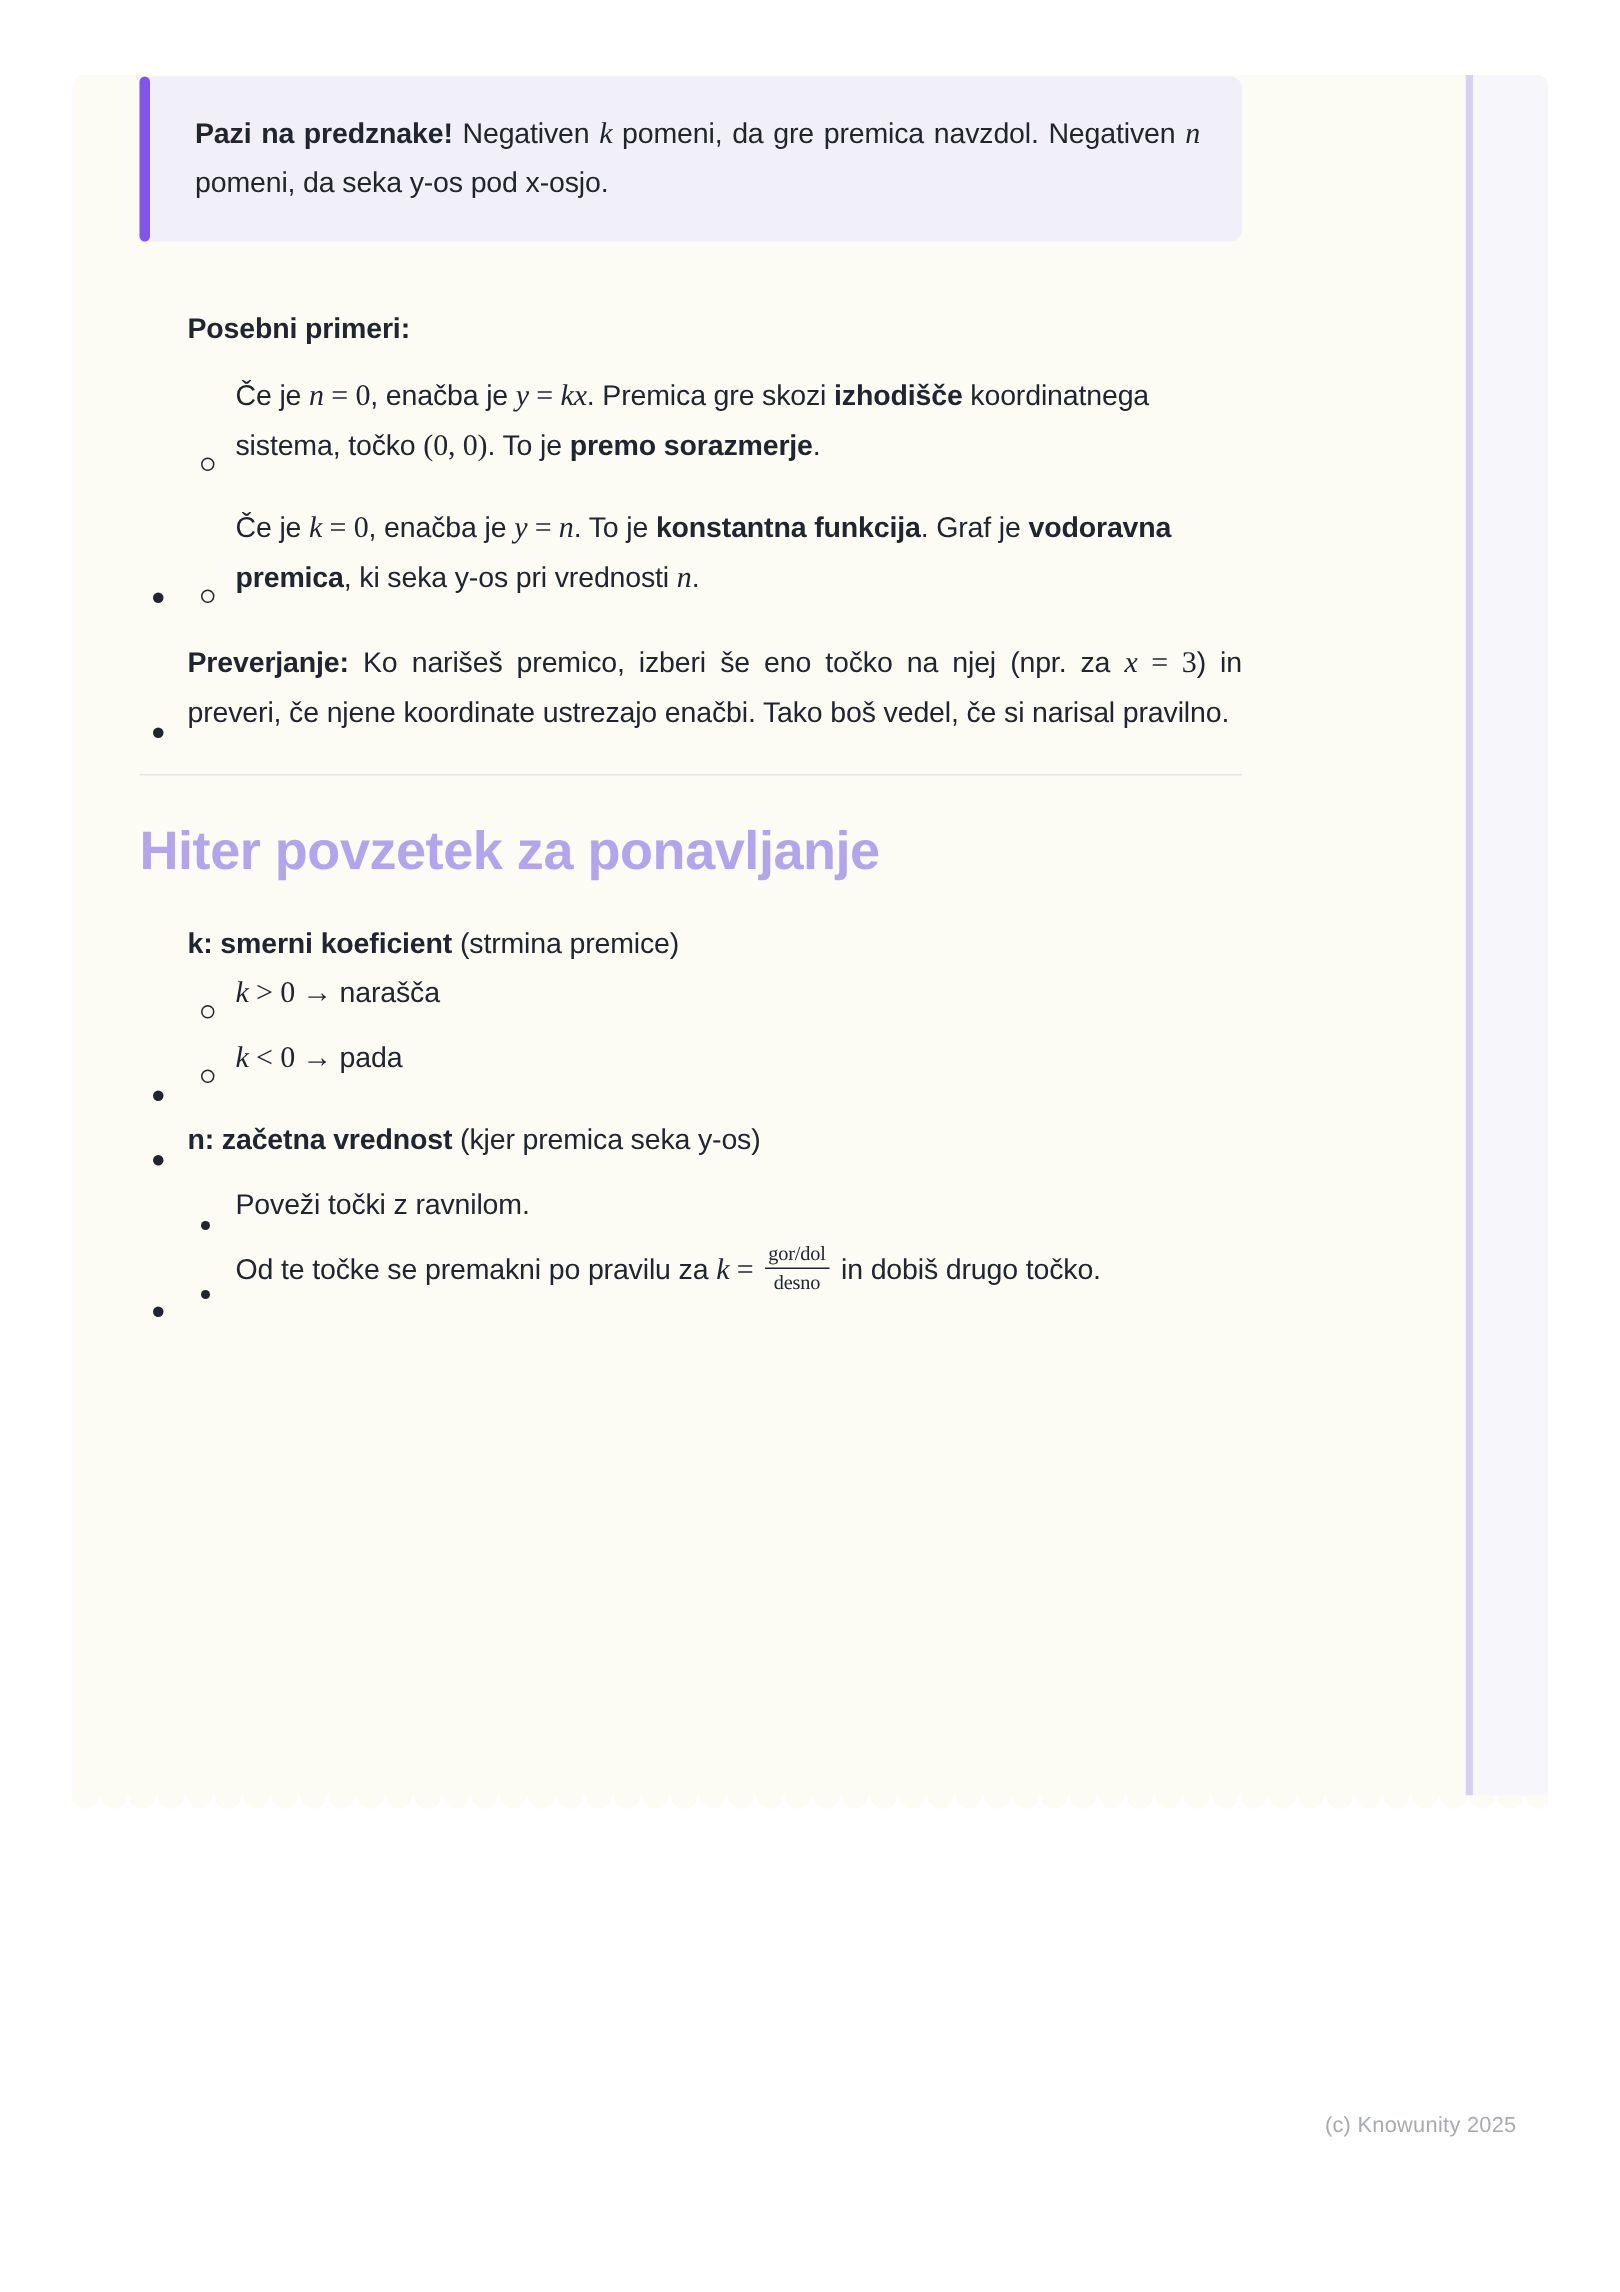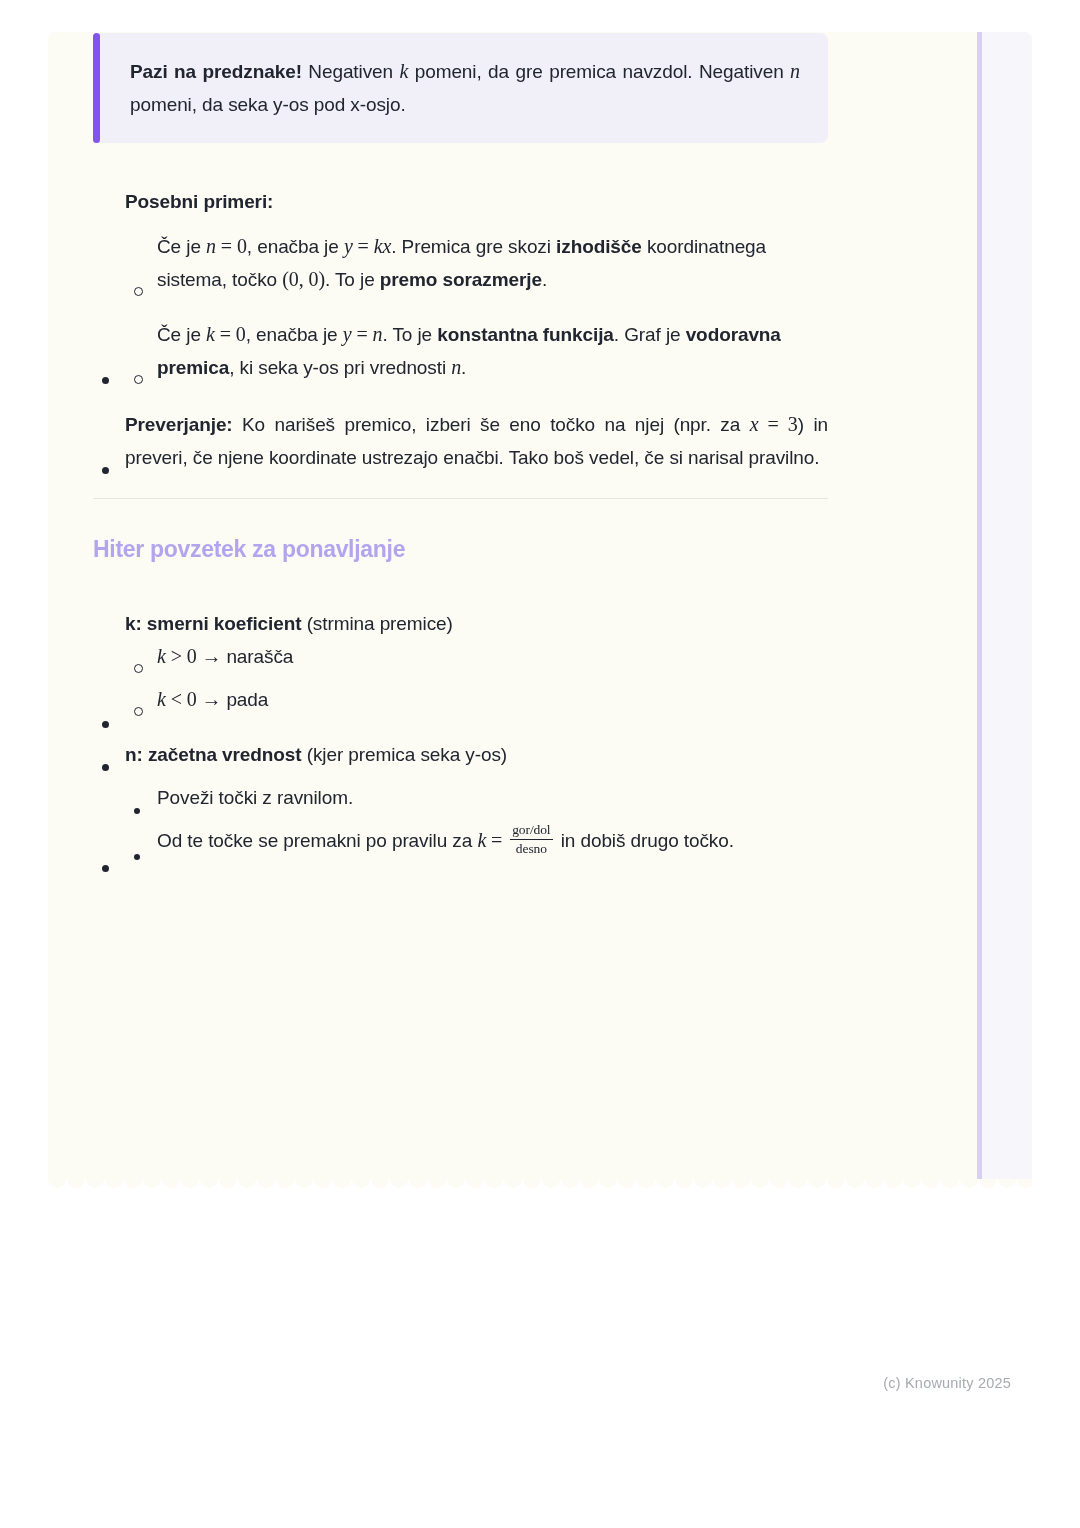--- a/index.html
+++ b/index.html
@@ -20,21 +20,21 @@
     font-family:"Liberation Sans",sans-serif;
     color:var(--text-color);
     font-size:19px;line-height:33px;
     letter-spacing:-0.1px;
     position:relative;
   }
   .canvas{position:relative;width:1080px;height:1528px;background:#fff;}
 
   
   .page-card{
-    position:absolute;left:48px;top:32px;width:984px;height:1147px;
+    position:absolute;left:48px;top:50px;width:984px;height:1147px;
     background:var(--page-bg);
     border-radius:7px 7px 0 0;
   }
   .wave{
     position:absolute;left:0;right:0;top:100%;height:9px;
     background-image:radial-gradient(circle at 9px 0px, var(--page-bg) 8.5px, rgba(255,255,255,0) 9.2px);
     background-size:19px 9px;background-repeat:repeat-x;
   }
   .rail{
     position:absolute;top:0;right:0;bottom:0;width:50px;
@@ -84,27 +84,27 @@
     vertical-align:middle;
     font-family:"Liberation Serif",serif;
     font-size:13.5px;line-height:1.25;
     margin:0 3px;transform:translateY(-2px);
   }
   .frac .ft{border-bottom:1.2px solid currentColor;padding:0 2px 0.5px;}
   .frac .fb{padding-top:0.5px;}
 
   .divider{border:none;border-top:1px solid var(--divider);margin:16px 0 0 0;}
   .heading{
-    font-size:23px;line-height:40px;font-weight:700;
+    font-size:36px;line-height:40px;font-weight:700;
     color:var(--heading-purple);
-    margin:30px 0 38px 0;letter-spacing:-0.3px;
+    margin:30px 0 26px 0;letter-spacing:-0.3px;
   }
 
   .footer{
-    position:absolute;top:1374px;right:69px;
+    position:absolute;top:1408px;right:69px;
     font-size:14.5px;line-height:18px;letter-spacing:0.2px;
     color:var(--footer-gray);
   }
 </style>
 </head>
 <body>
 
 <div class="canvas">
 
   <div class="page-card">

